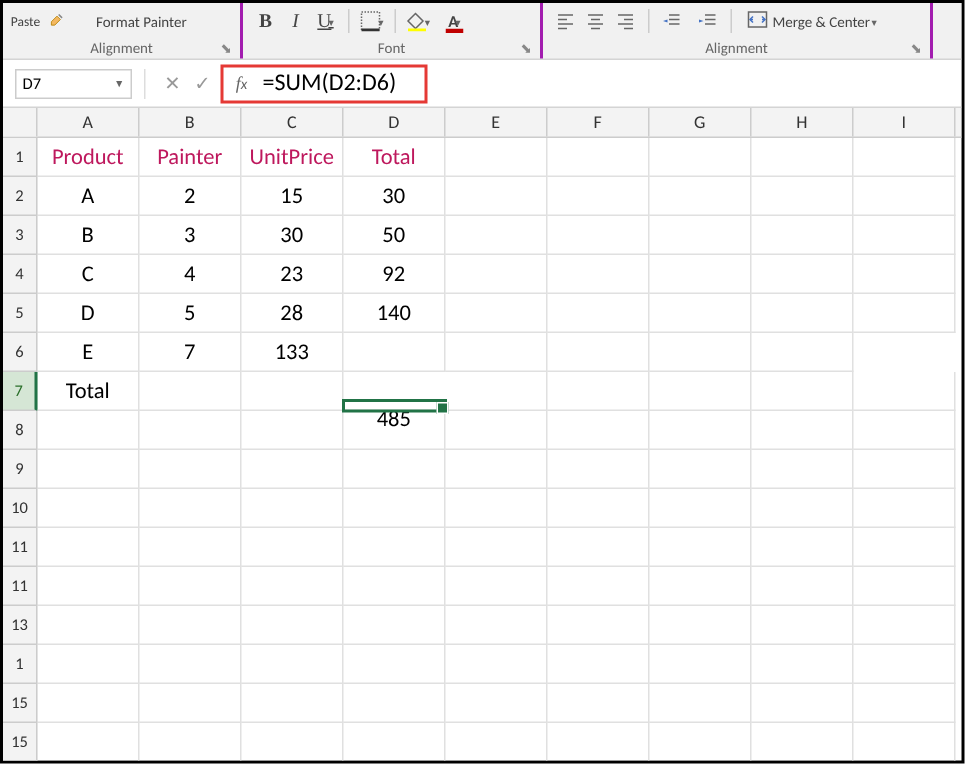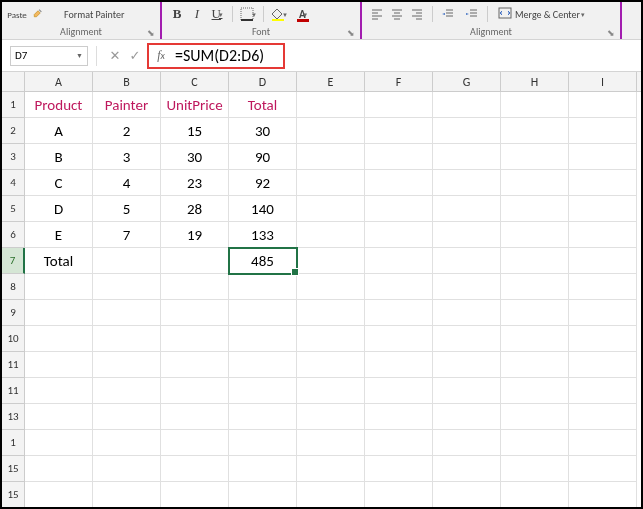--- a/index.html
+++ b/index.html
@@ -35,21 +35,21 @@
 .sheet { position: relative; }
 .colhdrs { display: flex; height: 20px; background: #f3f3f3; border-bottom: 1px solid #ccc; }
 .corner { width: 23px; border-right: 1px solid #ccc; background: #f3f3f3; }
 .colhdr { width: 68px; text-align: center; font-size: 12px; color: #333; border-right: 1px solid #ccc; line-height: 20px; cursor: pointer; }
 .rows { }
 .row { display: flex; height: 26px; }
 .rowhdr { width: 23px; background: #f3f3f3; border-right: 1px solid #ccc; border-bottom: 1px solid #ccc; text-align: center; font-size: 11px; color: #333; line-height: 26px; cursor: pointer; }
 .rowhdr.sel { background: #d5e6d5; color: #2a6f2a; border-right: 2px solid #217346; }
 .cell { width: 68px; border-right: 1px solid #e0e0e0; border-bottom: 1px solid #e0e0e0; text-align: center; font-size: 15px; line-height: 26px; color: #000; cursor: cell; position: relative; }
 .cell.hdr { color: #be185d; }
-.cell.sel { outline: 2px solid #217346; outline-offset: -1px; z-index: 2; background: #fff; }
+.cell.sel { outline: 2px solid #217346; outline-offset: -1px; z-index: 2; background: #fff; margin-top: 19px; }
 .cell.sel::after { content: ''; position: absolute; bottom: -3px; right: -3px; width: 6px; height: 6px; background: #217346; border: 1px solid #fff; }
 .cell.total { font-size: 15px; }
 </style>
 </head>
 <body>
 
 <div class="ribbon">
   <div class="ribbon-sec clip">
     <div class="ribbon-row">
       <span class="rbtn" style="font-size:9px">Paste</span>
@@ -209,21 +209,21 @@
         <div class="cell"></div>
         <div class="cell"></div>
         <div class="cell"></div>
         <div class="cell"></div>
       </div>
       <div class="row">
         <div class="rowhdr">3</div>
         <div class="cell">B</div>
         <div class="cell">3</div>
         <div class="cell">30</div>
-        <div class="cell">90</div>
+        <div class="cell">50</div>
         <div class="cell"></div>
         <div class="cell"></div>
         <div class="cell"></div>
         <div class="cell"></div>
         <div class="cell"></div>
       </div>
       <div class="row">
         <div class="rowhdr">4</div>
         <div class="cell">C</div>
         <div class="cell">4</div>
@@ -244,21 +244,20 @@
         <div class="cell"></div>
         <div class="cell"></div>
         <div class="cell"></div>
         <div class="cell"></div>
         <div class="cell"></div>
       </div>
       <div class="row">
         <div class="rowhdr">6</div>
         <div class="cell">E</div>
         <div class="cell">7</div>
-        <div class="cell">19</div>
         <div class="cell">133</div>
         <div class="cell"></div>
         <div class="cell"></div>
         <div class="cell"></div>
         <div class="cell"></div>
         <div class="cell"></div>
       </div>
       <div class="row">
         <div class="rowhdr sel">7</div>
         <div class="cell total">Total</div>

